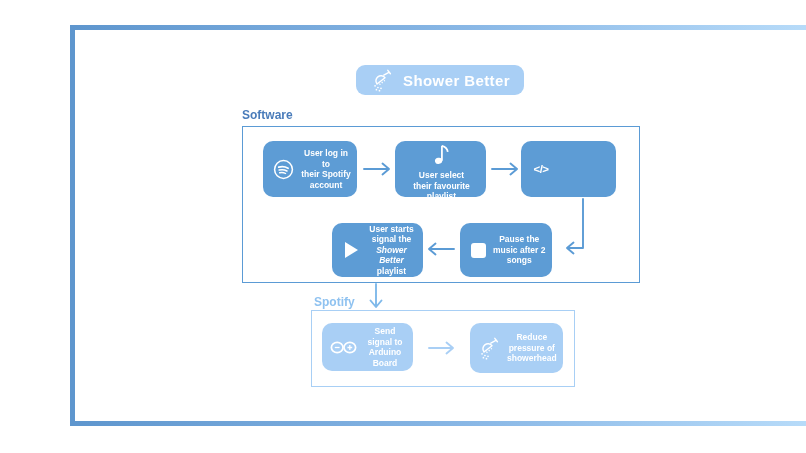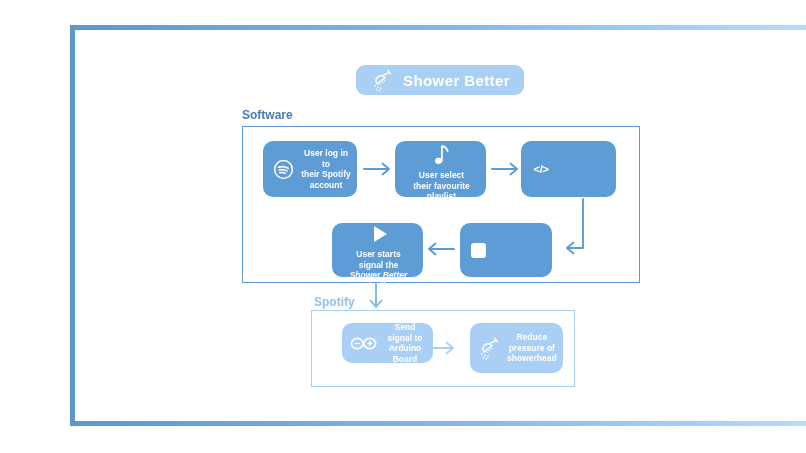--- a/index.html
+++ b/index.html
@@ -32,23 +32,23 @@
   .icon-wrap{flex:0 0 26px;display:flex;align-items:center;justify-content:center;}
   .icon-wrap.narrow{flex-basis:22px;}
   .node-text{font-size:8.5px;font-weight:700;line-height:10.5px;text-align:center;}
   .code-glyph{font-size:11.5px;font-weight:700;letter-spacing:-.5px;}
   .play-tri{width:0;height:0;border-left:13px solid #fff;border-top:8px solid transparent;border-bottom:8px solid transparent;margin-left:3px;}
   .stop-sq{width:15px;height:15px;background:#fff;border-radius:3px;}
   
   .n-spotify{left:225px;top:141px;width:94px;height:56px;}
   .n-playlist{left:357px;top:141px;width:91px;height:56px;flex-direction:column;}
   .n-algorithm{left:483px;top:141px;width:95px;height:56px;}
-  .n-play{left:294px;top:223px;width:91px;height:54px;flex-direction:column;}
+  .n-play{left:294px;top:223px;width:91px;height:54px;}
   .n-pause{left:422px;top:223px;width:92px;height:54px;}
-  .n-arduino{left:304px;top:323px;width:91px;height:40px;}
+  .n-arduino{left:284px;top:323px;width:91px;height:48px;}
   .n-shower{left:432px;top:323px;width:93px;height:50px;}
   .arrows{position:absolute;left:0;top:0;width:806px;height:453px;pointer-events:none;}
 </style>
 </head>
 <body>
 
 <div class="canvas">
 
   <div class="frame"></div>
 
@@ -107,20 +107,21 @@
     <span class="icon-wrap narrow">
         <span class="play-tri"></span>
       </span>
     <span class="node-text"><span>User starts</span><br><span>signal the</span><br><i>Shower Better</i><br><span>playlist</span></span>
   </div>
 
   <div class="node mid n-pause">
     <span class="icon-wrap narrow">
         <span class="stop-sq"></span>
       </span>
+    <span class="node-text"><span>Pause the</span><br><span>music after 2</span><br><span>songs</span></span>
   </div>
 
   <div class="sec-label hw">Spotify</div>
   <div class="container hw"></div>
 
   <div class="node light n-arduino">
     <span class="icon-wrap">
       <svg width="29" height="17" viewBox="0 0 34 18" fill="none">
         <ellipse cx="9.6" cy="9" rx="6.8" ry="6" stroke="#fff" stroke-width="2"></ellipse>
         <ellipse cx="24.4" cy="9" rx="6.8" ry="6" stroke="#fff" stroke-width="2"></ellipse>

